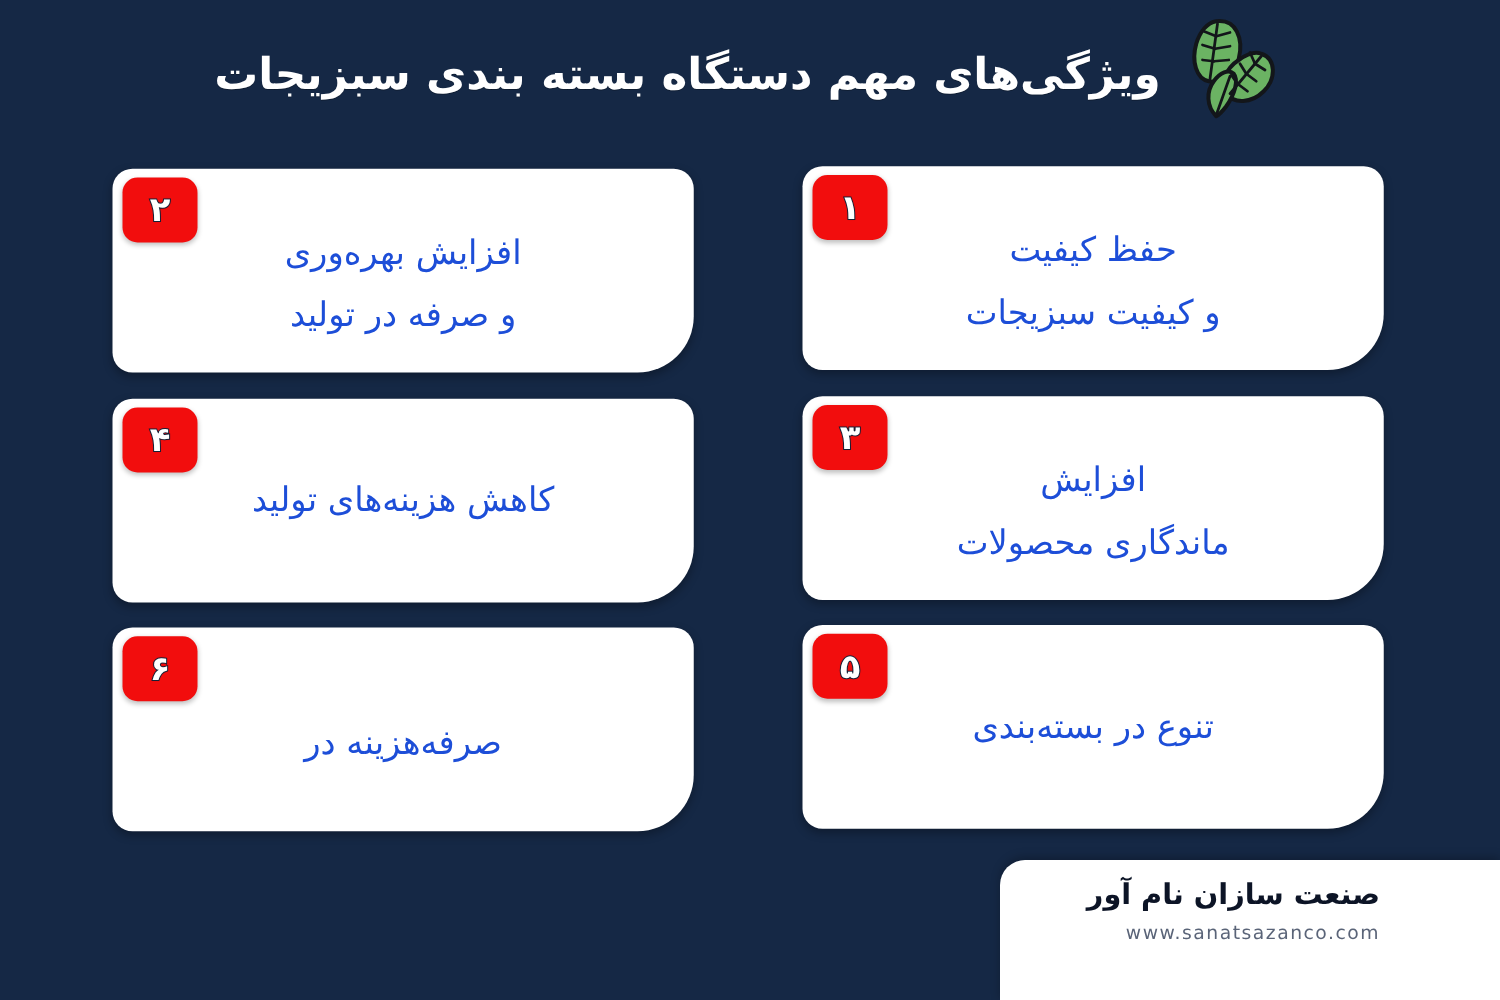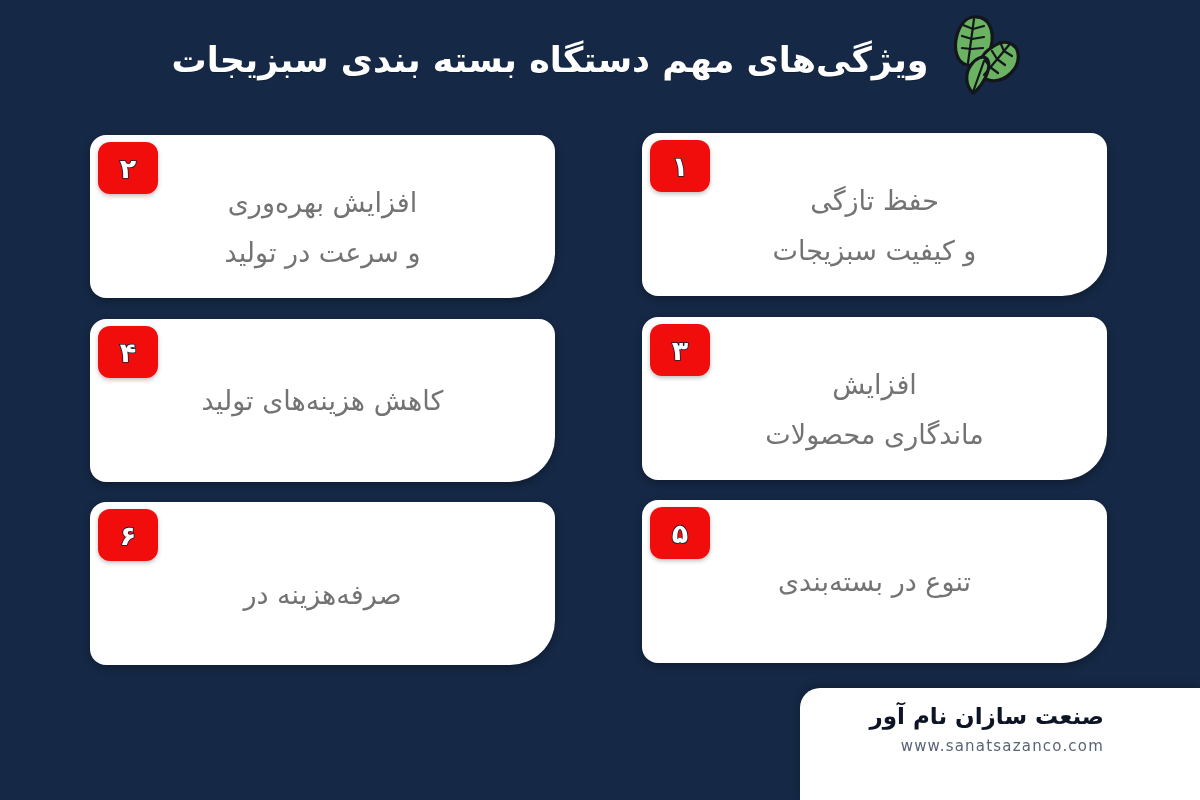--- a/index.html
+++ b/index.html
@@ -100,21 +100,21 @@
     position: absolute;
     top: 0;
     left: 0;
     width: 465px;
     height: 163px;
     display: flex;
     flex-direction: column;
     align-items: center;
     justify-content: center;
     gap: 16px;
-    color: #737373;
+    color: #1d4ed8;
     font-size: 27px;
     font-weight: 400;
     direction: rtl;
     text-align: center;
     padding: 0 26px;
     box-sizing: border-box;
     line-height: 1.25;
   }
   .card-text .line { display: block; white-space: nowrap; }
   .card-text.one-line { gap: 0; }
@@ -198,32 +198,32 @@
   <div class="page-title">ویژگی‌های مهم دستگاه بسته بندی سبزیجات</div>
 </div>
 
 <div class="cards-area">
 
   <div class="card col-right row-1">
     <div class="badge">
       <span class="badge-num">۱</span>
     </div>
     <div class="card-text two-line">
-      <span class="line">حفظ تازگی</span>
+      <span class="line">حفظ کیفیت</span>
       <span class="line">و کیفیت سبزیجات</span>
     </div>
   </div>
 
   <div class="card col-left row-1">
     <div class="badge">
       <span class="badge-num">۲</span>
     </div>
     <div class="card-text two-line">
       <span class="line">افزایش بهره‌وری</span>
-      <span class="line">و سرعت در تولید</span>
+      <span class="line">و صرفه در تولید</span>
     </div>
   </div>
 
   <div class="card col-right row-2">
     <div class="badge">
       <span class="badge-num">۳</span>
     </div>
     <div class="card-text two-line">
       <span class="line">افزایش</span>
       <span class="line">ماندگاری محصولات</span>

